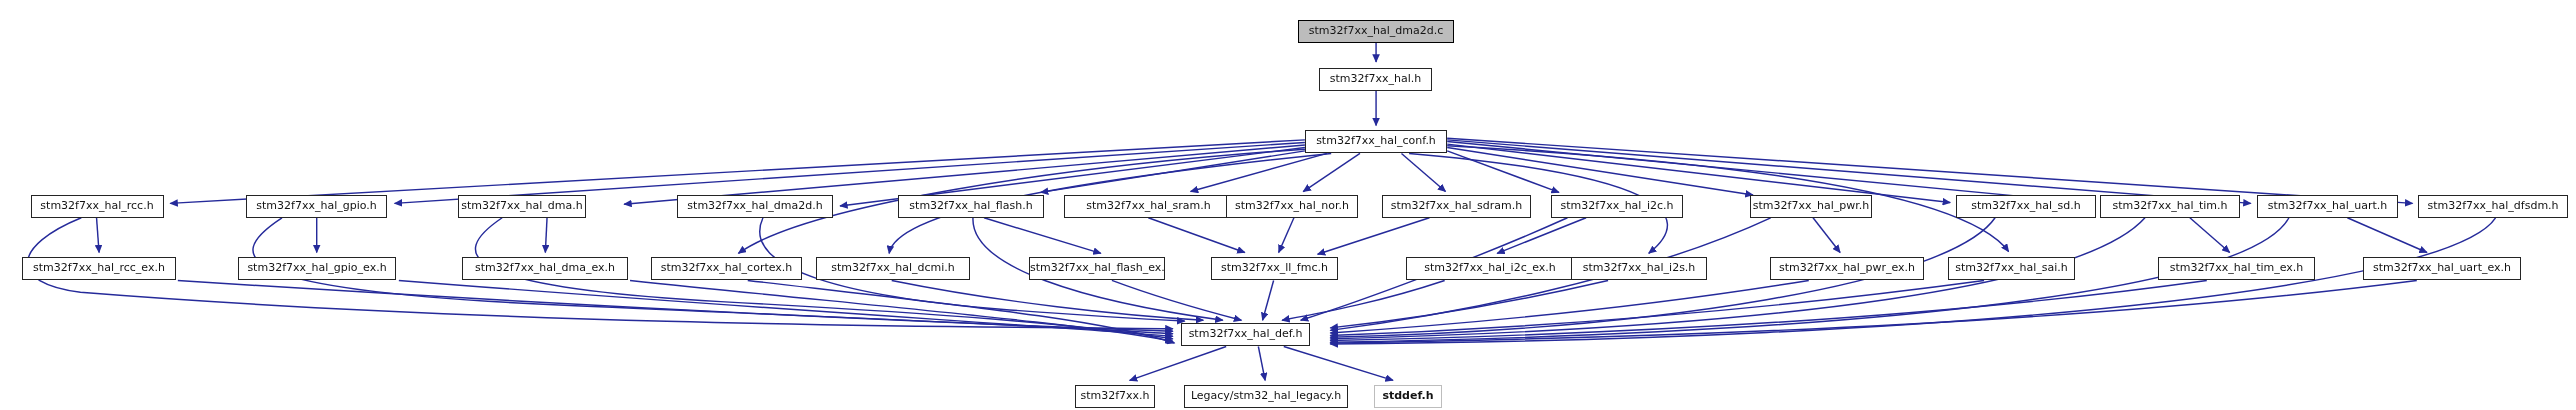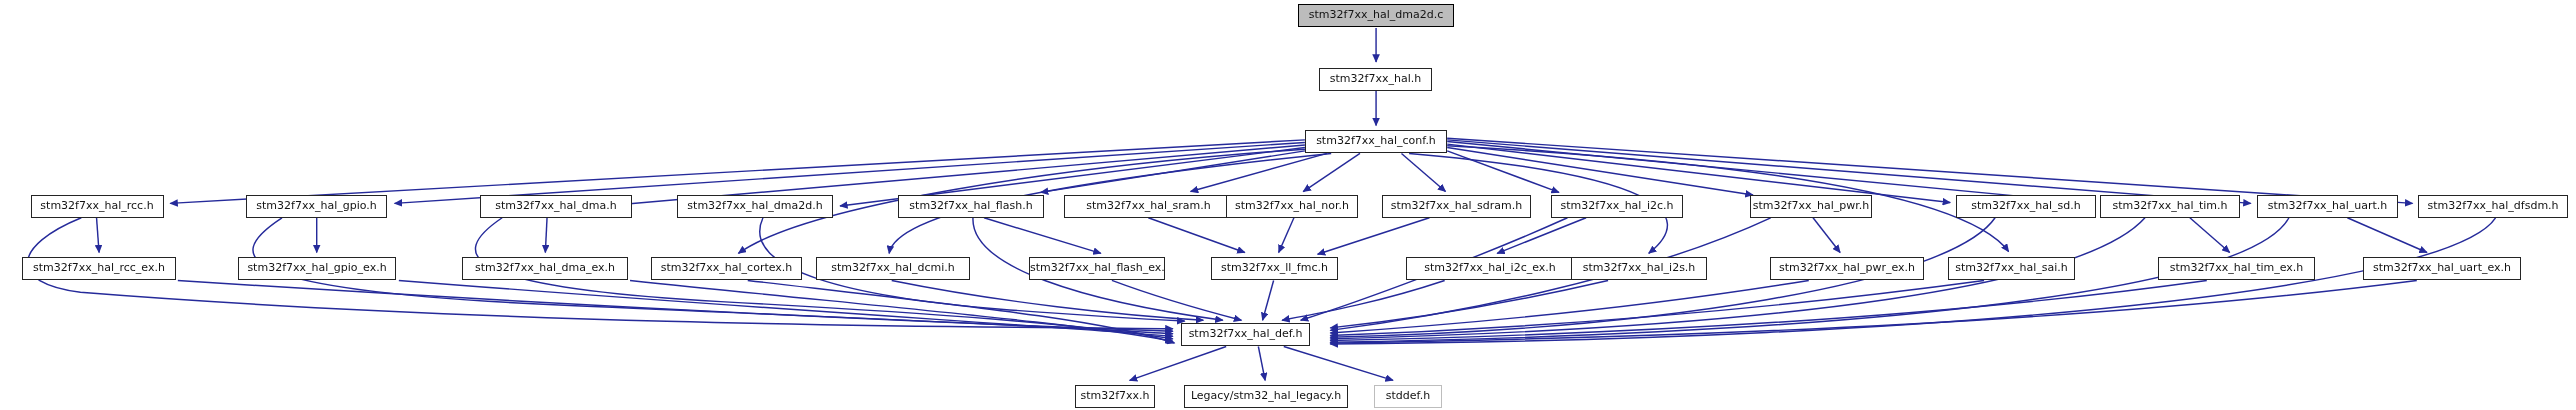--- a/index.html
+++ b/index.html
@@ -22,23 +22,25 @@
     line-height:20.3px;
     text-align:center;
     white-space:nowrap;
     overflow:hidden;
     z-index:2;
   }
   .node.root{
     background:#bcbcbc;
     border:1.7px solid #000000;
     font-weight:400;
+    margin-top:16px;
   }
   .node.external{
     border:1.2px solid #bdbdbd;
+    font-weight:bold;
   }
   path.edge{
     fill:none;
     stroke:#252a9a;
     stroke-width:1.7;
   }
 </style>
 </head>
 <body>
 
@@ -119,21 +121,21 @@
   </svg>
 
   <div class="node root" style="left:1298px;top:4.2px;width:156px">stm32f7xx_hal_dma2d.c</div>
 
   <div class="node" style="left:1319px;top:68px;width:113px">stm32f7xx_hal.h</div>
 
   <div class="node" style="left:1305px;top:130px;width:142px">stm32f7xx_hal_conf.h</div>
 
   <div class="node" style="left:30.5px;top:195px;width:133px">stm32f7xx_hal_rcc.h</div>
   <div class="node" style="left:246px;top:195px;width:141px">stm32f7xx_hal_gpio.h</div>
-  <div class="node" style="left:480px;top:195px;width:152px">stm32f7xx_hal_dma.h</div>
+  <div class="node" style="left:458px;top:195px;width:128px">stm32f7xx_hal_dma.h</div>
   <div class="node" style="left:677px;top:195px;width:156px">stm32f7xx_hal_dma2d.h</div>
   <div class="node" style="left:898px;top:195px;width:146px">stm32f7xx_hal_flash.h</div>
   <div class="node" style="left:1064px;top:195px;width:169px">stm32f7xx_hal_sram.h</div>
   <div class="node" style="left:1226px;top:195px;width:132px">stm32f7xx_hal_nor.h</div>
   <div class="node" style="left:1382px;top:195px;width:149px">stm32f7xx_hal_sdram.h</div>
   <div class="node" style="left:1551px;top:195px;width:132px">stm32f7xx_hal_i2c.h</div>
   <div class="node" style="left:1750px;top:195px;width:122px">stm32f7xx_hal_pwr.h</div>
   <div class="node" style="left:1956px;top:195px;width:140px">stm32f7xx_hal_sd.h</div>
   <div class="node" style="left:2100px;top:195px;width:140px">stm32f7xx_hal_tim.h</div>
   <div class="node" style="left:2257px;top:195px;width:141px">stm32f7xx_hal_uart.h</div>

